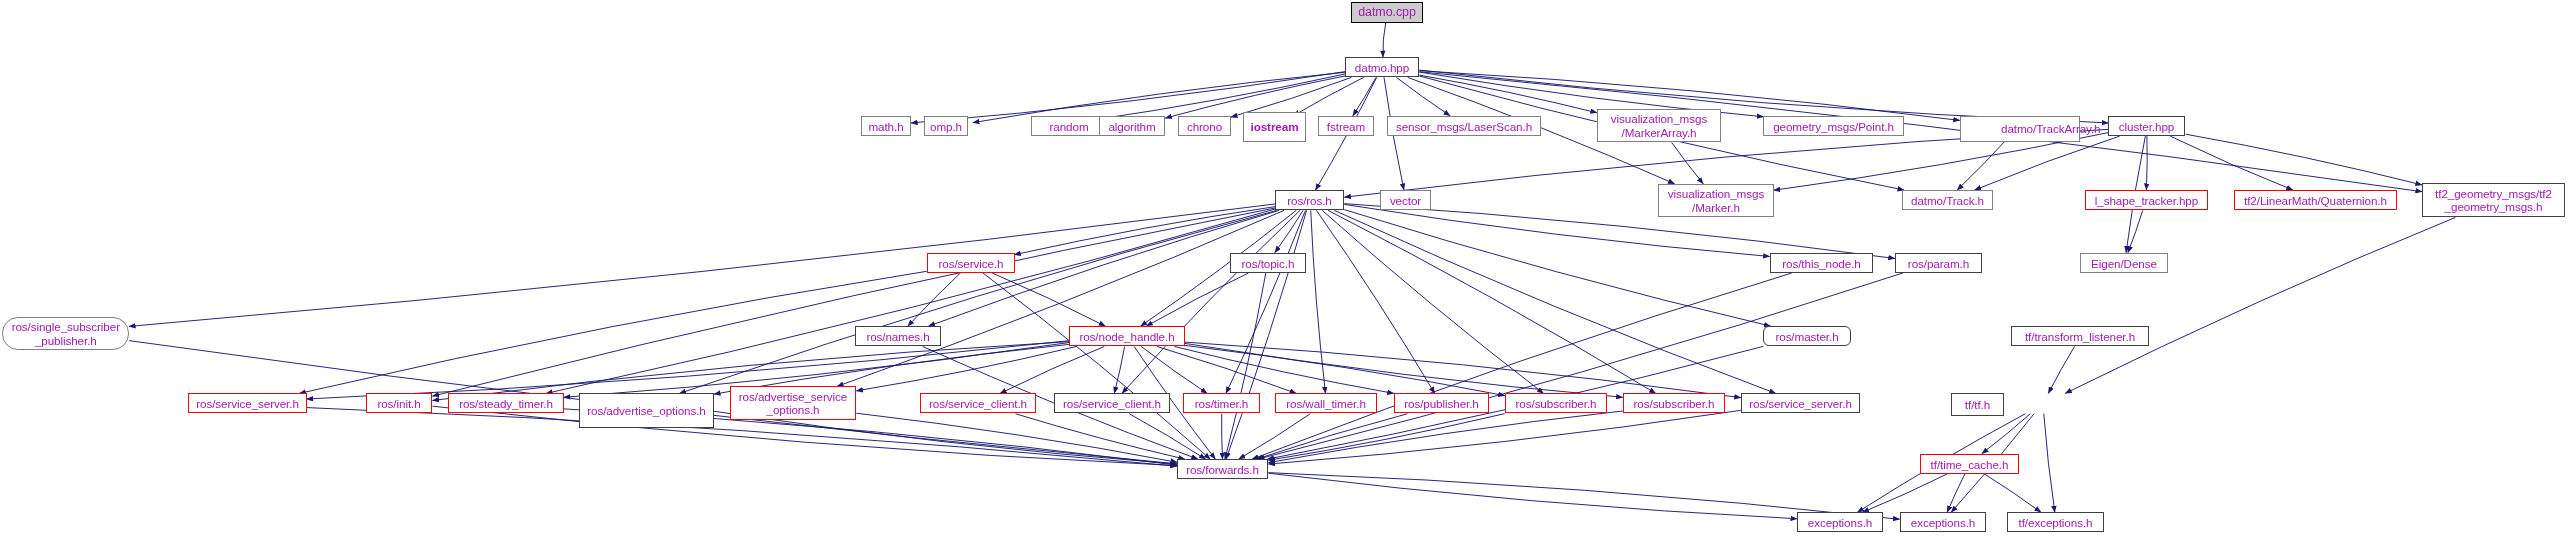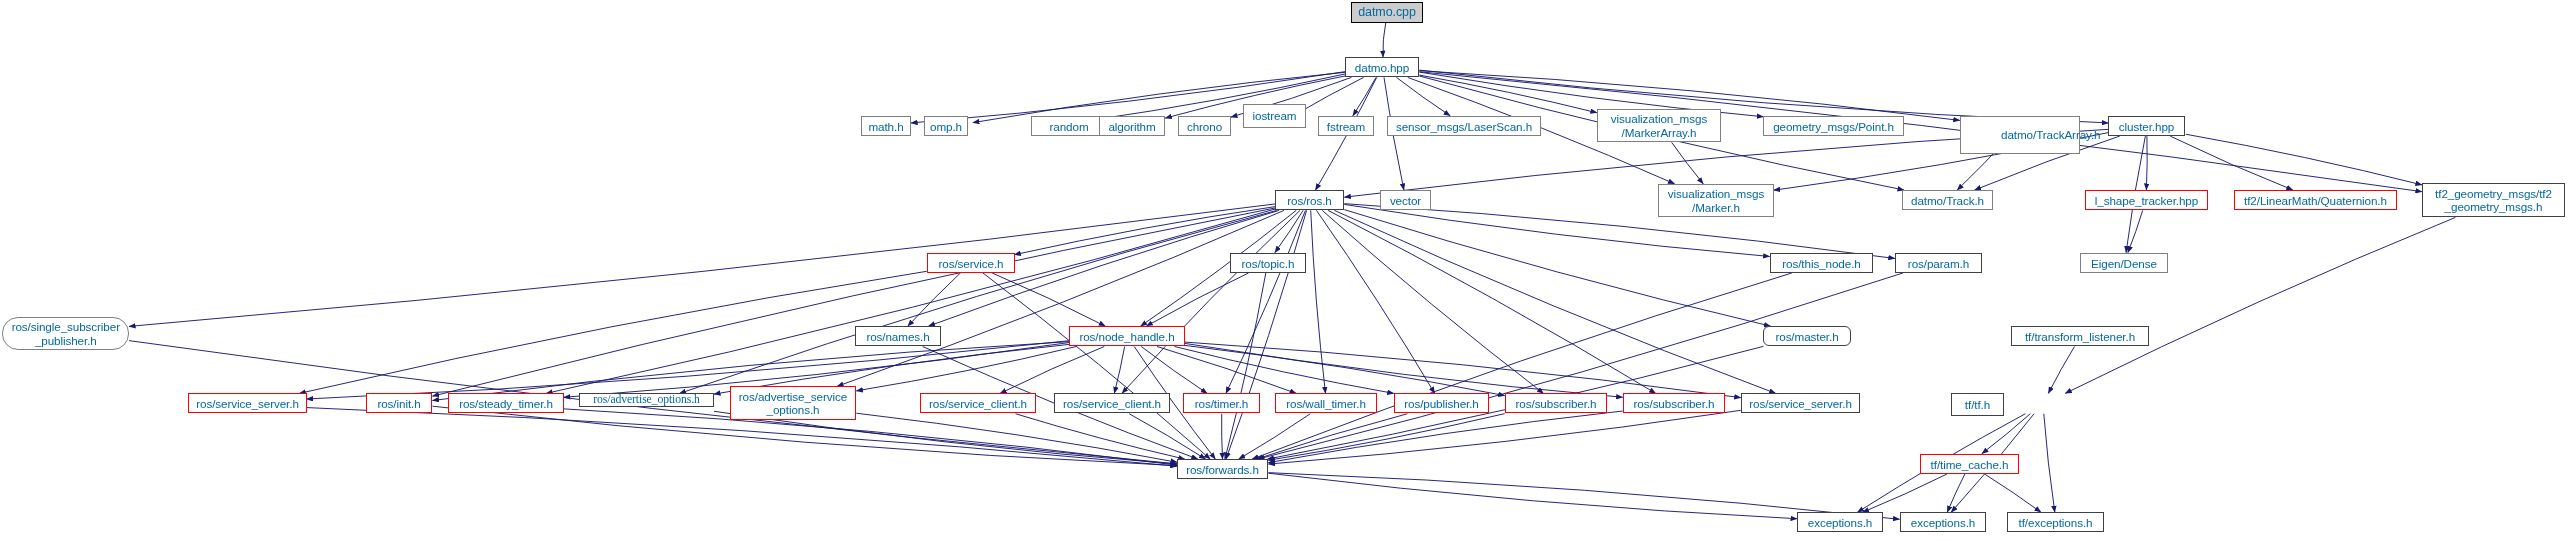--- a/index.html
+++ b/index.html
@@ -28,21 +28,21 @@
     position: absolute;
     box-sizing: border-box;
     display: flex;
     align-items: center;
     justify-content: center;
     text-align: center;
     line-height: 1.12;
     white-space: pre;
     background: #ffffff;
     border: 0.8px solid #808080;
-    color: #0369a1;
+    color: #a21caf;
     font-size: 11.7px;
     letter-spacing: -0.1px;
     z-index: 5;
     cursor: default;
   }
   .node.root {
     background: #cccccc;
     border: 1.6px solid #000000;
     font-size: 12.5px;
   }
@@ -169,27 +169,27 @@
       </g>
   </svg>
   <div id="nodes">
       <div class="node root" style="left: 1351px; top: 2.3px; width: 72px; height: 20.3px;"><span class="label">datmo.cpp</span></div>
       <div class="node black" style="left: 1345px; top: 57px; width: 74px; height: 20.3px;"><span class="label">datmo.hpp</span></div>
       <div class="node " style="left: 861px; top: 116px; width: 50px; height: 20.3px;"><span class="label">math.h</span></div>
       <div class="node " style="left: 924px; top: 116px; width: 44px; height: 20.3px;"><span class="label">omp.h</span></div>
       <div class="node " style="left: 1031px; top: 116px; width: 76px; height: 20.3px;"><span class="label">random</span></div>
       <div class="node " style="left: 1099px; top: 116px; width: 66px; height: 20.3px;"><span class="label">algorithm</span></div>
       <div class="node " style="left: 1178px; top: 116px; width: 53px; height: 20.3px;"><span class="label">chrono</span></div>
-      <div class="node " style="left: 1243px; top: 104px; width: 63px; height: 24px;"><span class="label">iostream</span></div>
+      <div class="node " style="left: 1243px; top: 112px; width: 63px; height: 30px; font-weight: bold;"><span class="label">iostream</span></div>
       <div class="node " style="left: 1318px; top: 116px; width: 56px; height: 20.3px;"><span class="label">fstream</span></div>
       <div class="node " style="left: 1387px; top: 116px; width: 154px; height: 20.3px; align-items: center;"><span class="label">sensor_msgs/LaserScan.h</span></div>
       <div class="node " style="left: 1597px; top: 109px; width: 124px; height: 33px;"><span class="label">visualization_msgs
 /MarkerArray.h</span></div>
       <div class="node " style="left: 1763px; top: 116px; width: 141px; height: 20.3px;"><span class="label">geometry_msgs/Point.h</span></div>
-      <div class="node " style="left: 1960px; top: 116px; width: 120px; height: 38px; padding-left: 40px;"><span class="label">datmo/TrackArray.h</span></div>
+      <div class="node " style="left: 1960px; top: 116px; width: 120px; height: 26px; padding-left: 40px;"><span class="label">datmo/TrackArray.h</span></div>
       <div class="node black" style="left: 2108px; top: 116px; width: 77px; height: 20.3px;"><span class="label">cluster.hpp</span></div>
       <div class="node black" style="left: 1275px; top: 190px; width: 69px; height: 20.3px;"><span class="label">ros/ros.h</span></div>
       <div class="node " style="left: 1380px; top: 190px; width: 51px; height: 20.3px;"><span class="label">vector</span></div>
       <div class="node " style="left: 1658px; top: 184px; width: 116px; height: 33px;"><span class="label">visualization_msgs
 /Marker.h</span></div>
       <div class="node " style="left: 1902px; top: 190px; width: 91px; height: 20.3px;"><span class="label">datmo/Track.h</span></div>
       <div class="node red" style="left: 2085px; top: 190px; width: 123px; height: 20.3px;"><span class="label">l_shape_tracker.hpp</span></div>
       <div class="node red" style="left: 2234px; top: 190px; width: 163px; height: 20.3px;"><span class="label">tf2/LinearMath/Quaternion.h</span></div>
       <div class="node black" style="left: 2422px; top: 183px; width: 143px; height: 34px; justify-content: flex-end;"><span class="label">tf2_geometry_msgs/tf2
 _geometry_msgs.h</span></div>
@@ -200,21 +200,21 @@
       <div class="node " style="left: 2080px; top: 253px; width: 88px; height: 20.3px;"><span class="label">Eigen/Dense</span></div>
       <div class="node " style="left: 2.3px; top: 317px; width: 127px; height: 33px; border-radius: 16px;"><span class="label">ros/single_subscriber
 _publisher.h</span></div>
       <div class="node black" style="left: 855px; top: 326px; width: 86px; height: 20.3px;"><span class="label">ros/names.h</span></div>
       <div class="node red" style="left: 1069px; top: 326px; width: 116px; height: 20.3px;"><span class="label">ros/node_handle.h</span></div>
       <div class="node black" style="left: 1763px; top: 326px; width: 88px; height: 20.3px; border-radius: 6px;"><span class="label">ros/master.h</span></div>
       <div class="node black" style="left: 2011px; top: 326px; width: 138px; height: 20.3px;"><span class="label">tf/transform_listener.h</span></div>
       <div class="node red" style="left: 188px; top: 393px; width: 119px; height: 20.3px;"><span class="label">ros/service_server.h</span></div>
       <div class="node red" style="left: 366px; top: 393px; width: 66px; height: 20.3px;"><span class="label">ros/init.h</span></div>
       <div class="node red" style="left: 448px; top: 393px; width: 116px; height: 20.3px;"><span class="label">ros/steady_timer.h</span></div>
-      <div class="node black" style="left: 579px; top: 393px; width: 135px; height: 14px; font-family: Liberation Serif, serif;"><span class="label">ros/advertise_options.h</span></div>
+      <div class="node black" style="left: 579px; top: 393px; width: 135px; height: 35px;"><span class="label">ros/advertise_options.h</span></div>
       <div class="node red" style="left: 730px; top: 386px; width: 126px; height: 34px;"><span class="label">ros/advertise_service
 _options.h</span></div>
       <div class="node red" style="left: 920px; top: 393px; width: 116px; height: 20.3px;"><span class="label">ros/service_client.h</span></div>
       <div class="node black" style="left: 1054px; top: 393px; width: 116px; height: 20.3px;"><span class="label">ros/service_client.h</span></div>
       <div class="node red" style="left: 1183px; top: 393px; width: 77px; height: 20.3px;"><span class="label">ros/timer.h</span></div>
       <div class="node red" style="left: 1275px; top: 393px; width: 102px; height: 20.3px;"><span class="label">ros/wall_timer.h</span></div>
       <div class="node red" style="left: 1394px; top: 393px; width: 95px; height: 20.3px;"><span class="label">ros/publisher.h</span></div>
       <div class="node red" style="left: 1505px; top: 393px; width: 102px; height: 20.3px;"><span class="label">ros/subscriber.h</span></div>
       <div class="node red" style="left: 1623px; top: 393px; width: 102px; height: 20.3px;"><span class="label">ros/subscriber.h</span></div>
       <div class="node black" style="left: 1741px; top: 393px; width: 119px; height: 20.3px;"><span class="label">ros/service_server.h</span></div>

